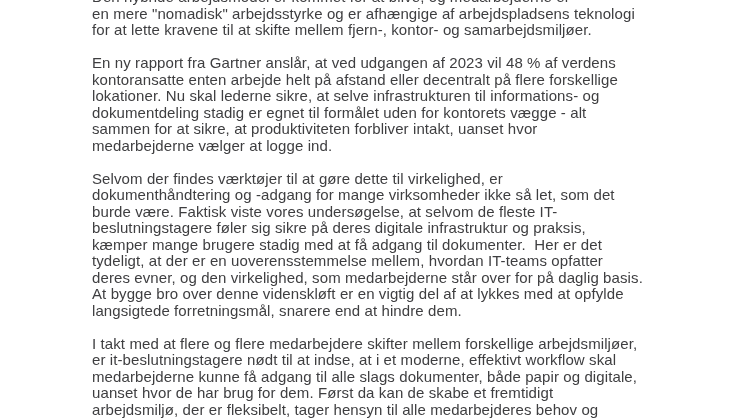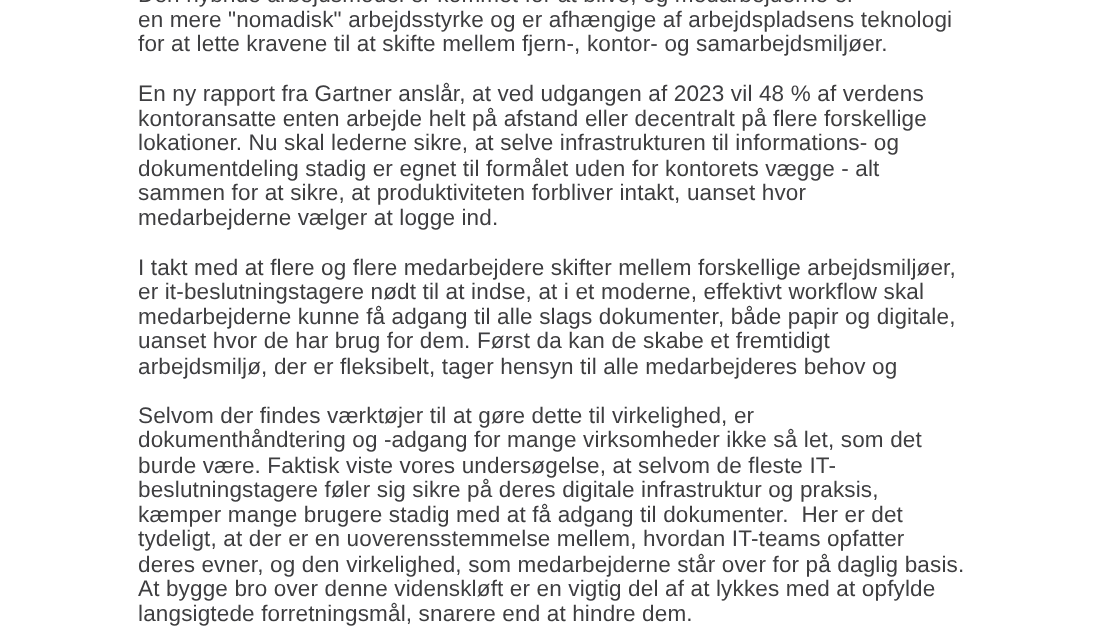--- a/index.html
+++ b/index.html
@@ -37,28 +37,28 @@
   <div class="article">
     <p>Den hybride arbejdsmodel er kommet for at blive, og medarbejderne er
 en mere "nomadisk" arbejdsstyrke og er afhængige af arbejdspladsens teknologi
 for at lette kravene til at skifte mellem fjern-, kontor- og samarbejdsmiljøer.</p>
     <p>En ny rapport fra Gartner anslår, at ved udgangen af 2023 vil 48 % af verdens
 kontoransatte enten arbejde helt på afstand eller decentralt på flere forskellige
 lokationer. Nu skal lederne sikre, at selve infrastrukturen til informations- og
 dokumentdeling stadig er egnet til formålet uden for kontorets vægge - alt
 sammen for at sikre, at produktiviteten forbliver intakt, uanset hvor
 medarbejderne vælger at logge ind.</p>
-    <p>I takt med at flere og flere medarbejdere skifter mellem forskellige arbejdsmiljøer,
-er it-beslutningstagere nødt til at indse, at i et moderne, effektivt workflow skal
-medarbejderne kunne få adgang til alle slags dokumenter, både papir og digitale,
-uanset hvor de har brug for dem. Først da kan de skabe et fremtidigt
-arbejdsmiljø, der er fleksibelt, tager hensyn til alle medarbejderes behov og</p>
     <p>Selvom der findes værktøjer til at gøre dette til virkelighed, er
 dokumenthåndtering og -adgang for mange virksomheder ikke så let, som det
 burde være. Faktisk viste vores undersøgelse, at selvom de fleste IT-
 beslutningstagere føler sig sikre på deres digitale infrastruktur og praksis,
 kæmper mange brugere stadig med at få adgang til dokumenter.  Her er det
 tydeligt, at der er en uoverensstemmelse mellem, hvordan IT-teams opfatter
 deres evner, og den virkelighed, som medarbejderne står over for på daglig basis.
 At bygge bro over denne videnskløft er en vigtig del af at lykkes med at opfylde
 langsigtede forretningsmål, snarere end at hindre dem.</p>
+    <p>I takt med at flere og flere medarbejdere skifter mellem forskellige arbejdsmiljøer,
+er it-beslutningstagere nødt til at indse, at i et moderne, effektivt workflow skal
+medarbejderne kunne få adgang til alle slags dokumenter, både papir og digitale,
+uanset hvor de har brug for dem. Først da kan de skabe et fremtidigt
+arbejdsmiljø, der er fleksibelt, tager hensyn til alle medarbejderes behov og</p>
   </div>
 </div>
 
 </body></html>

